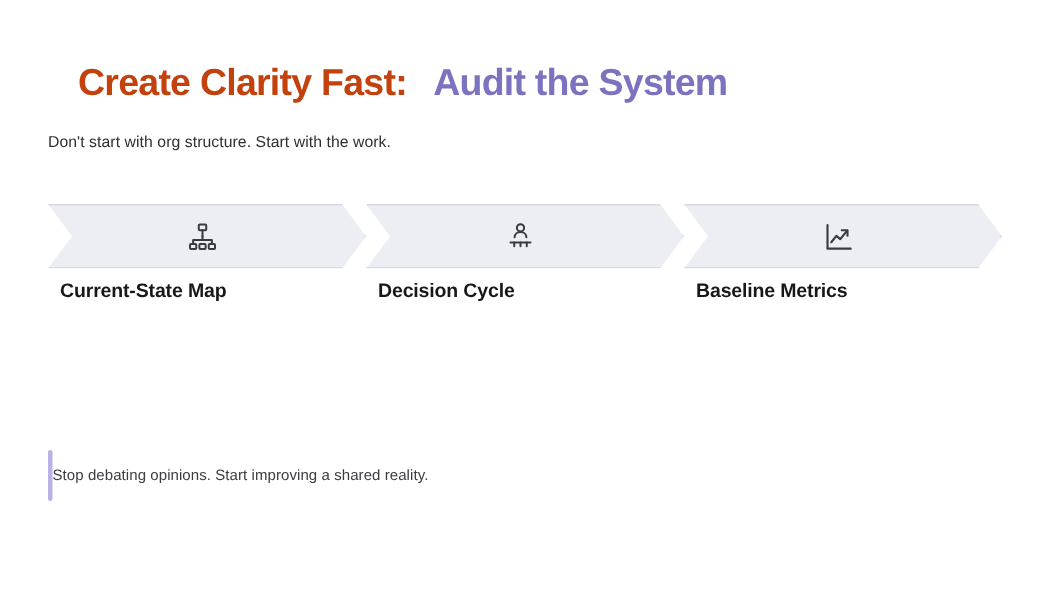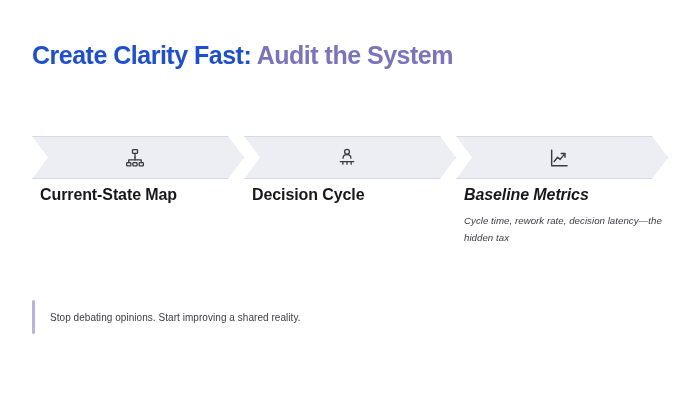--- a/index.html
+++ b/index.html
@@ -26,22 +26,22 @@
   .title {
     position: absolute;
     left: 32px;
     top: 40px;
     font-size: 25px;
     font-weight: 700;
     letter-spacing: -0.5px;
     line-height: 1.2;
     white-space: nowrap;
   }
-  .title-main { color: #1d4ed8; }
-  .title-accent { color: #7c73c0; }
+  .title-main { color: #c2410c; margin-left: 20px; }
+  .title-accent { color: #7c73c0; margin-left: 12px; }
 
   
   .subtitle {
     position: absolute;
     left: 32px;
     top: 89px;
     font-size: 10.5px;
     font-weight: 400;
     color: #2f2f33;
     letter-spacing: 0.05px;
@@ -98,23 +98,23 @@
     top: 186px;
     width: 640px;
   }
   .col {
     position: absolute;
     top: 0;
     width: 200px;
   }
   .col-1 { left: 0; }
   .col-2 { left: 212px; }
-  .col-3 { left: 424px; width: 208px; font-style: italic; }
+  .col-3 { left: 424px; width: 208px; }
   .col-head {
-    font-size: 16px;
+    font-size: 13px;
     font-weight: 700;
     color: #18181b;
     letter-spacing: -0.1px;
     margin: 0 0 9px 0;
     white-space: nowrap;
   }
   .col-body {
     font-size: 9.7px;
     font-weight: 400;
     color: #3c3c42;
@@ -137,33 +137,33 @@
     width: 3px;
     height: 34px;
     background: #b9b2e4;
     border-radius: 2px;
     flex: 0 0 auto;
   }
   .callout-text {
     font-size: 10px;
     color: #3c3c42;
     letter-spacing: 0.05px;
-    padding-left: 15px;
     white-space: nowrap;
   }
 </style>
 </head>
 <body>
 
 <div class="slide">
 
   <div class="title">
     <span class="title-main">Create Clarity Fast:</span><span class="title-accent"> Audit the System</span>
   </div>
 
+  <div class="subtitle">Don't start with org structure. Start with the work.</div>
 
   <div class="chevron-band">
 
     <div class="chevron chev-1">
       <span class="chev-icon">
         <svg viewBox="0 0 24 24" fill="none" stroke="currentColor" stroke-width="1.6" stroke-linecap="round" stroke-linejoin="round">
           <rect x="9" y="2" width="6" height="4.5" rx="0.8"></rect>
           <rect x="2" y="17.5" width="5" height="4" rx="0.8"></rect>
           <rect x="9.5" y="17.5" width="5" height="4" rx="0.8"></rect>
           <rect x="17" y="17.5" width="5" height="4" rx="0.8"></rect>
@@ -204,21 +204,20 @@
     <div class="col col-1">
       <p class="col-head">Current-State Map</p>
     </div>
 
     <div class="col col-2">
       <p class="col-head">Decision Cycle</p>
     </div>
 
     <div class="col col-3">
       <p class="col-head">Baseline Metrics</p>
-      <p class="col-body">Cycle time, rework rate, decision latency—the hidden tax</p>
     </div>
 
   </div>
 
   <div class="callout">
     <div class="callout-bar"></div>
     <div class="callout-text">Stop debating opinions. Start improving a shared reality.</div>
   </div>
 
 </div>

